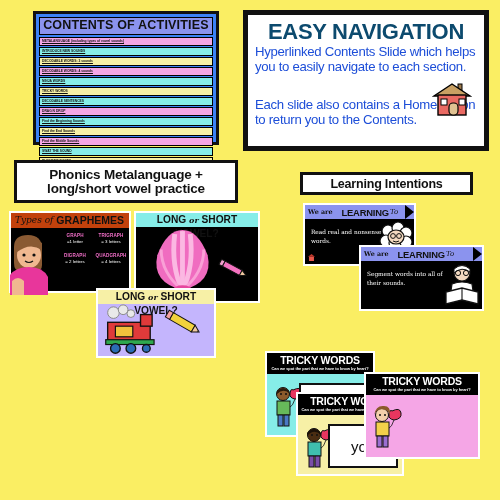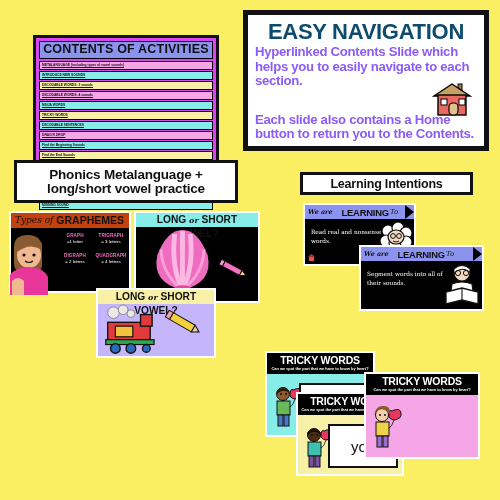--- a/index.html
+++ b/index.html
@@ -6,32 +6,32 @@
   body{
     width:500px;height:500px;overflow:hidden;
     background:#FAEE63;
     font-family:"Liberation Sans",sans-serif;
     position:relative;
   }
   .stage{position:absolute;inset:0;}
   .abs{position:absolute;box-sizing:border-box;}
 
   
-  #contents-slide{left:33px;top:11px;width:186px;height:134px;background:#d946ef;border:3px solid #111;padding:3px;margin-top:24px;}
+  #contents-slide{left:33px;top:11px;width:186px;height:134px;background:#3b82f6;border:3px solid #111;padding:3px;}
   #contents-header{background:#8B93EE;border:1px solid #000;text-align:center;
     font-weight:bold;font-size:12.5px;letter-spacing:.2px;color:#111;line-height:15px;height:16px;}
   #contents-rows{margin-top:2px;}
   .crow{border:1px solid #000;height:7.4px;line-height:7.4px;margin-bottom:.6px;
         font-size:3.3px;font-weight:bold;padding-left:2px;color:#111;
         white-space:nowrap;overflow:hidden;text-decoration:underline;}
 
   
   #easy-nav{left:243px;top:10px;width:246px;height:141px;background:#fff;border:5px solid #111;padding:4px 7px;}
   #easy-nav-title{font-size:22px;font-weight:bold;text-align:center;letter-spacing:-.3px;line-height:26px;color:#0c4a6e;}
-  .nav-p{font-size:13.2px;font-weight:bold;line-height:14.6px;color:#8b5cf6;letter-spacing:-.3px;}
+  .nav-p{font-size:13.2px;font-weight:normal;line-height:14.6px;color:#1d4ed8;letter-spacing:-.3px;}
   #house-icon{position:absolute;right:12px;top:66px;width:40px;height:36px;}
 
   
   .banner{background:#fff;border:3px solid #111;display:flex;align-items:center;justify-content:center;
           text-align:center;font-weight:bold;color:#111;line-height:14px;letter-spacing:-.2px;}
   #banner-phonics{left:14px;top:160px;width:224px;height:43px;font-size:13.5px;padding:0 4px;}
   #banner-learning{left:300px;top:172px;width:173px;height:23px;font-size:12.5px;}
   #banner-tricky{left:21px;top:423px;width:235px;height:55px;font-size:13.2px;padding:0 6px;}
 
   
@@ -61,21 +61,21 @@
   #spell-body{background:#000;height:56px;position:relative;}
   #spell-letters{display:flex;justify-content:space-around;align-items:center;height:36px;
                  color:#fff;font-size:11px;font-weight:bold;font-family:"Liberation Serif",serif;}
   #spell-note{text-align:center;color:#fff;font-size:3.6px;}
 
   
   .li-card{background:#000;border:2px solid #fff;}
   #li-1{left:303px;top:203px;width:113px;height:63px;}
   #li-2{left:359px;top:245px;width:125px;height:66px;}
   .li-banner{position:relative;height:14px;background:#8B93EE;display:flex;align-items:center;padding-left:3px;overflow:hidden;}
-  .li-banner .we-are{font-family:"DejaVu Serif",serif;font-style:italic;font-size:6.4px;color:#111;font-weight:bold;}
+  .li-banner .we-are{font-family:"DejaVu Serif",serif;font-size:6.4px;color:#111;font-weight:bold;}
   .li-banner .learn{font-size:9.4px;font-weight:bold;color:#111;letter-spacing:-.2px;margin-left:9px;}
   .li-banner .to{font-family:"DejaVu Serif",serif;font-style:italic;font-size:7px;color:#111;margin-left:1px;}
   .li-arrow{position:absolute;right:0;top:0;width:0;height:0;border-top:7px solid transparent;
             border-bottom:7px solid transparent;border-left:9px solid #000;}
   .li-text{color:#fff;font-size:5.8px;line-height:9px;padding:9px 6px;font-family:"DejaVu Serif",serif;width:66%;}
 
   
   .tw{border:2px solid #fff;}
   #tw-the{left:265px;top:351px;width:110px;height:86px;background:#86EDE8;}
   #tw-you{left:296px;top:392px;width:108px;height:84px;background:#F7F0A6;}

